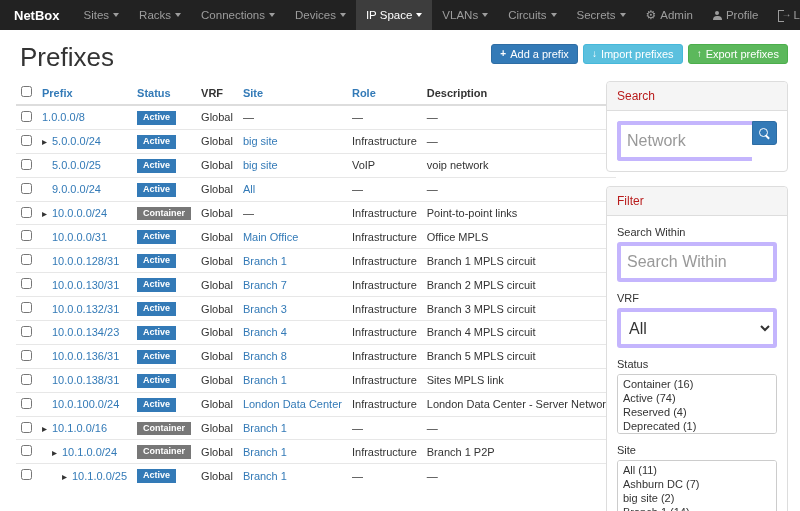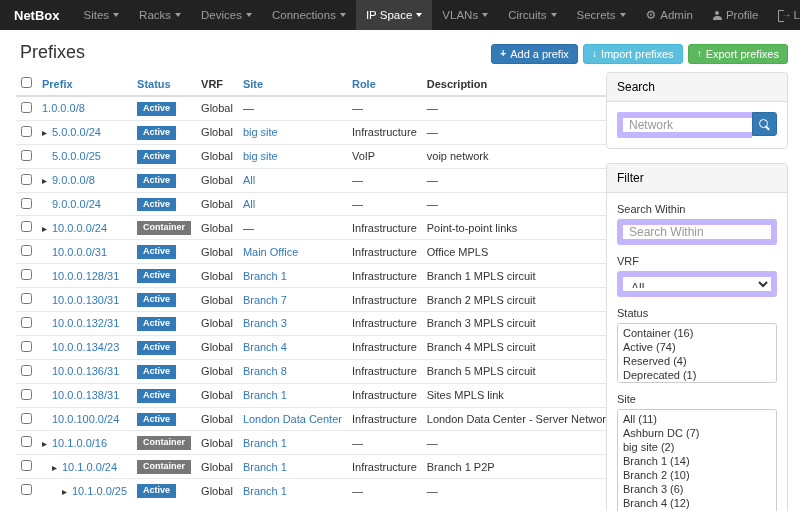--- a/index.html
+++ b/index.html
@@ -22,21 +22,21 @@
   .user-icon { position: relative; width: 9px; height: 9px; display: inline-block; }
   .user-icon::before { content:""; position:absolute; top:0; left:2.5px; width:4px; height:4px; border-radius:50%; background:currentColor; }
   .user-icon::after { content:""; position:absolute; bottom:0; left:0; width:9px; height:4px; border-radius:4px 4px 0 0; background:currentColor; }
   .logout-icon { position: relative; width: 11px; height: 10px; display: inline-block; }
   .logout-icon::before { content:""; position:absolute; left:0; top:0; width:5px; height:10px; border:1px solid currentColor; border-right:none; }
   .logout-icon::after { content:"\2192"; position:absolute; left:3px; top:-2px; font-size:10px; }
 
   
   .content { padding: 8px 12px 0 16px; }
   .page-header { display: flex; align-items: flex-start; justify-content: space-between; padding: 4px 0 8px 4px; }
-  .page-title { font-size: 18px; font-weight: 400; color: #333; }
+  .page-title { font-size: 26px; font-weight: 400; color: #333; }
   .actions { display: flex; gap: 5px; padding-top: 2px; }
   .btn { font-size: 11px; padding: 3px 8px; border-radius: 3px; color: #fff; border: 1px solid transparent;
     display: inline-flex; align-items: center; gap: 4px; cursor: pointer; font-family: inherit; }
   .btn-primary { background: #337ab7; border-color: #2e6da4; }
   .btn-info    { background: #5bc0de; border-color: #46b8da; }
   .btn-success { background: #5cb85c; border-color: #4cae4c; }
   .btn .bicon { font-size: 10px; font-weight: bold; line-height: 1; }
 
   
   .body-row { display: flex; gap: 14px; align-items: flex-start; }
@@ -52,24 +52,24 @@
   a.cell-link { color: #337ab7; text-decoration: none; cursor: pointer; }
   .expand-arrow { display: inline-block; width: 10px; color: #333; font-size: 10px; }
   .badge-status { display: inline-block; padding: 2px 6px; font-size: 9px; font-weight: bold; color: #fff; border-radius: 0; line-height: 1.1; }
   .st-active { background: #337ab7; }
   .st-container { background: #777; }
   td.chk, th.chk { width: 24px; text-align: left; }
   input[type="checkbox"] { width: 11px; height: 11px; cursor: pointer; }
 
   
   .panel { border: 1px solid #ddd; border-radius: 4px; margin-bottom: 14px; background: #fff; }
-  .panel-heading { background: #f5f5f5; padding: 7px 10px; border-bottom: 1px solid #ddd; font-size: 12px; color: #000000; border-radius: 4px 4px 0 0; }
+  .panel-heading { background: #f5f5f5; padding: 7px 10px; border-bottom: 1px solid #ddd; font-size: 12px; color: #b91c1c; border-radius: 4px 4px 0 0; }
   .panel-body { padding: 10px; }
   .input-group { display: flex; }
-  .form-control { width: 100%; font-size: 12px; padding: 4px 6px; border: 6px solid #c4b5fd; border-radius: 3px; height: 26px; font-family: inherit; color: #555; background: #fff; }
+  .form-control { width: 100%; font-size: 16px; padding: 4px 6px; border: 4px solid #c4b5fd; border-radius: 3px; height: 40px; font-family: inherit; color: #555; background: #fff; }
   .form-control::placeholder { color: #999; }
   .input-group .form-control { border-radius: 3px 0 0 3px; border-right: none; }
   .search-btn { width: 30px; height: 24px; background: #337ab7; border: 1px solid #2e6da4; border-radius: 0 3px 3px 0;
     color: #fff; display: flex; align-items: center; justify-content: center; cursor: pointer; }
   .mag-icon { position: relative; width: 11px; height: 11px; display: inline-block; }
   .mag-icon::before { content:""; position:absolute; width:7px; height:7px; border:1.5px solid #fff; border-radius:50%; top:0; left:0; }
   .mag-icon::after { content:""; position:absolute; width:5px; height:1.5px; background:#fff; transform:rotate(45deg); top:8px; left:6px; }
   .filter-label { display: block; font-size: 11px; color: #333; margin: 10px 0 4px; }
   .filter-label:first-child { margin-top: 0; }
   select.form-control { color: #333; padding: 3px 4px; }
@@ -86,25 +86,25 @@
   <ul class="nav">
       <li>
         <span>Sites</span>
         <span class="caret"></span>
       </li>
       <li>
         <span>Racks</span>
         <span class="caret"></span>
       </li>
       <li>
+        <span>Connections</span>
+        <span class="caret"></span>
+      </li>
+      <li>
         <span>Devices</span>
-        <span class="caret"></span>
-      </li>
-      <li>
-        <span>Connections</span>
         <span class="caret"></span>
       </li>
       <li class="active">
         <span>IP Space</span>
         <span class="caret"></span>
       </li>
       <li>
         <span>VLANs</span>
         <span class="caret"></span>
       </li>
@@ -200,29 +200,20 @@
               <td class="chk"><input type="checkbox" style=""></td>
               <td><span style="display: inline-block; width: 10px;"></span><a class="cell-link">5.0.0.0/25</a></td>
               <td><span class="badge-status st-active">Active</span></td>
               <td>Global</td>
               <td><a class="cell-link">big site</a></td>
               <td>VoIP</td>
               <td>voip network</td>
             </tr>
             <tr>
               <td class="chk"><input type="checkbox" style=""></td>
-              <td><span style="display: inline-block; width: 0px;"></span><span class="expand-arrow">▸</span><a class="cell-link">9.0.0.0/8</a></td>
-              <td><span class="badge-status st-active">Active</span></td>
-              <td>Global</td>
-              <td><a class="cell-link">All</a></td>
-              <td>—</td>
-              <td>—</td>
-            </tr>
-            <tr>
-              <td class="chk"><input type="checkbox" style=""></td>
               <td><span style="display: inline-block; width: 10px;"></span><a class="cell-link">9.0.0.0/24</a></td>
               <td><span class="badge-status st-active">Active</span></td>
               <td>Global</td>
               <td><a class="cell-link">All</a></td>
               <td>—</td>
               <td>—</td>
             </tr>
             <tr>
               <td class="chk"><input type="checkbox" style=""></td>
               <td><span style="display: inline-block; width: 0px;"></span><span class="expand-arrow">▸</span><a class="cell-link">10.0.0.0/24</a></td>

